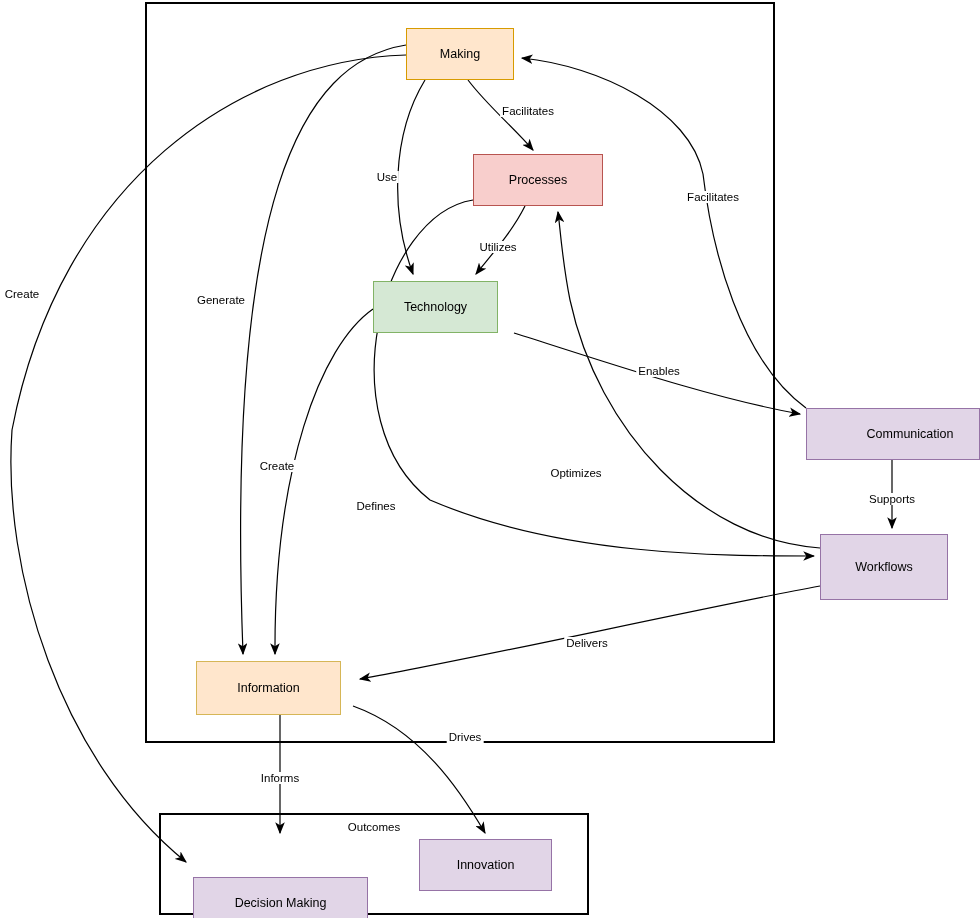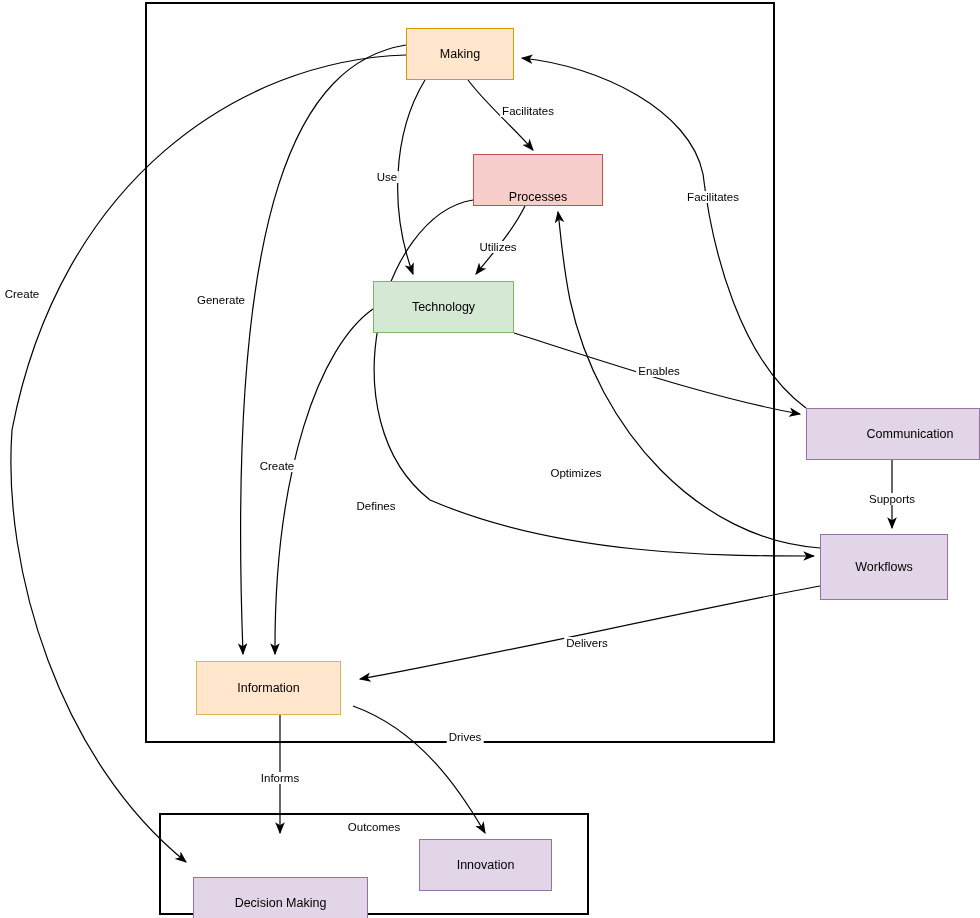--- a/index.html
+++ b/index.html
@@ -98,24 +98,24 @@
         <path d="M 280 715 L 280 833" class="edge-path" marker-end="url(#arrowhead)"></path>
         <path d="M 353 706 C 420 730 460 790 485 833" class="edge-path" marker-end="url(#arrowhead)"></path>
         <path d="M 406 55 C 240 60 60 180 12 430 C 2 570 60 760 186 862" class="edge-path" marker-end="url(#arrowhead)"></path>
       </g>
   </svg>
 
   <div id="nodes-group">
       <div class="node" style="left: 406px; top: 28px; width: 108px; height: 52px; background: rgb(255, 230, 204); border-color: rgb(215, 155, 0);">
         <span>Making</span>
       </div>
-      <div class="node" style="left: 473px; top: 154px; width: 130px; height: 52px; background: rgb(248, 206, 204); border-color: rgb(184, 84, 80); align-items: flex-end;">
+      <div class="node" style="left: 473px; top: 154px; width: 130px; height: 52px; background: rgb(248, 206, 204); border-color: rgb(184, 84, 80);">
         <span>Processes</span>
       </div>
-      <div class="node" style="left: 373px; top: 281px; width: 141px; height: 52px; background: rgb(213, 232, 212); border-color: rgb(130, 179, 102);">
+      <div class="node" style="left: 373px; top: 281px; width: 125px; height: 52px; background: rgb(213, 232, 212); border-color: rgb(130, 179, 102);">
         <span>Technology</span>
       </div>
       <div class="node" style="left: 806px; top: 408px; width: 174px; height: 52px; background: rgb(225, 213, 231); border-color: rgb(150, 115, 166); padding-left: 34px;">
         <span>Communication</span>
       </div>
       <div class="node" style="left: 820px; top: 534px; width: 128px; height: 66px; background: rgb(225, 213, 231); border-color: rgb(150, 115, 166);">
         <span>Workflows</span>
       </div>
       <div class="node" style="left: 196px; top: 661px; width: 145px; height: 54px; background: rgb(255, 230, 204); border-color: rgb(214, 182, 86);">
         <span>Information</span>

